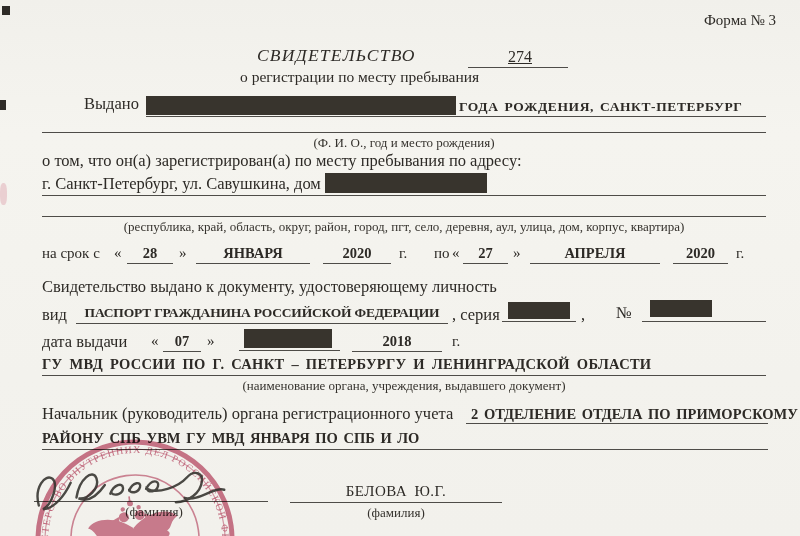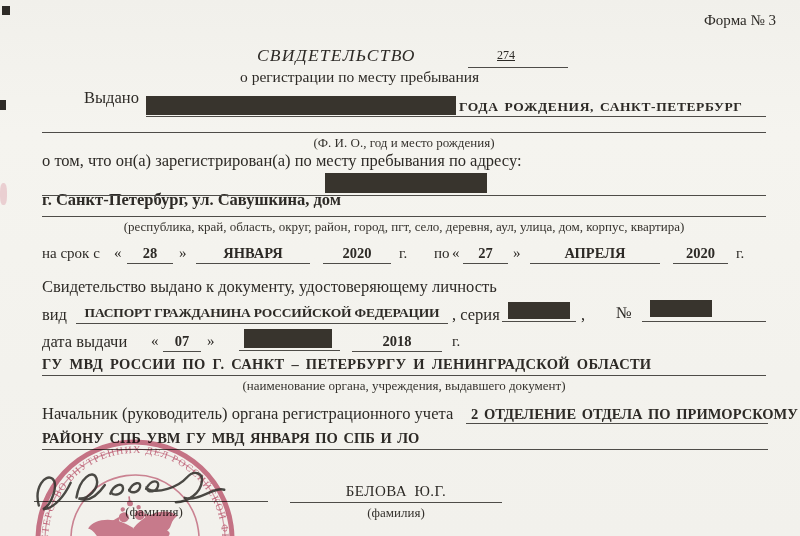--- a/index.html
+++ b/index.html
@@ -30,33 +30,33 @@
 <body>
 
 <div class="page">
 
   <div class="artifact" style="left:2px;top:6px;width:8px;height:9px;"></div>
   <div class="artifact" style="left:0;top:100px;width:6px;height:10px;"></div>
   <div style="position:absolute;left:0;top:183px;width:7px;height:22px;background:#e5bfc4;opacity:.7;border-radius:40%;"></div>
 
   <div class="t" style="right:24px;top:12px;font-size:15px;">Форма № 3</div>
   <div class="t" style="left:257px;top:45px;font-size:17.5px;letter-spacing:1.2px;font-style:italic;">СВИДЕТЕЛЬСТВО</div>
-  <div class="t center" style="left:456px;top:48px;width:100px;font-size:12px;text-decoration:underline;">274</div>
+  <div class="t center" style="left:470px;top:48px;width:100px;font-size:16px;text-decoration:underline;">274</div>
   <div class="ln" style="left:468px;top:67px;width:100px;"></div>
   <div class="t" style="left:240px;top:68px;font-size:15.5px;">о регистрации по месту пребывания</div>
 
-  <div class="t t16" style="left:84px;top:88px;">Выдано</div>
+  <div class="t t16" style="left:84px;top:94px;">Выдано</div>
   <div class="bar" style="left:146px;top:96px;width:310px;height:19px;"></div>
   <div class="t boldhead" style="left:459px;top:99px;">ГОДА РОЖДЕНИЯ, САНКТ-ПЕТЕРБУРГ</div>
   <div class="ln" style="left:146px;top:116px;width:620px;"></div>
   <div class="ln" style="left:42px;top:132px;width:724px;"></div>
   <div class="t cap center" style="left:42px;top:135px;width:724px;">(Ф. И. О., год и место рождения)</div>
 
   <div class="t t16" style="left:42px;top:151px;">о том, что он(а) зарегистрирован(а) по месту пребывания по адресу:</div>
-  <div class="t t16" style="left:42px;top:190px;font-weight:bold;">г. Санкт-Петербург, ул. Савушкина, дом</div>
+  <div class="t t16" style="left:42px;top:174px;">г. Санкт-Петербург, ул. Савушкина, дом</div>
   <div class="bar" style="left:325px;top:173px;width:162px;height:20px;"></div>
   <div class="ln" style="left:42px;top:195px;width:724px;"></div>
   <div class="ln" style="left:42px;top:216px;width:724px;"></div>
   <div class="t cap center" style="left:42px;top:219px;width:724px;">(республика, край, область, округ, район, город, пгт, село, деревня, аул, улица, дом, корпус, квартира)</div>
 
   <div class="t t15" style="left:42px;top:245px;">на срок с</div>
   <div class="t t15" style="left:114px;top:245px;">«</div>
   <div class="blank" style="left:127px;top:242px;width:46px;">28</div>
   <div class="t t15" style="left:179px;top:245px;">»</div>
   <div class="blank" style="left:196px;top:242px;width:114px;">ЯНВАРЯ</div>

